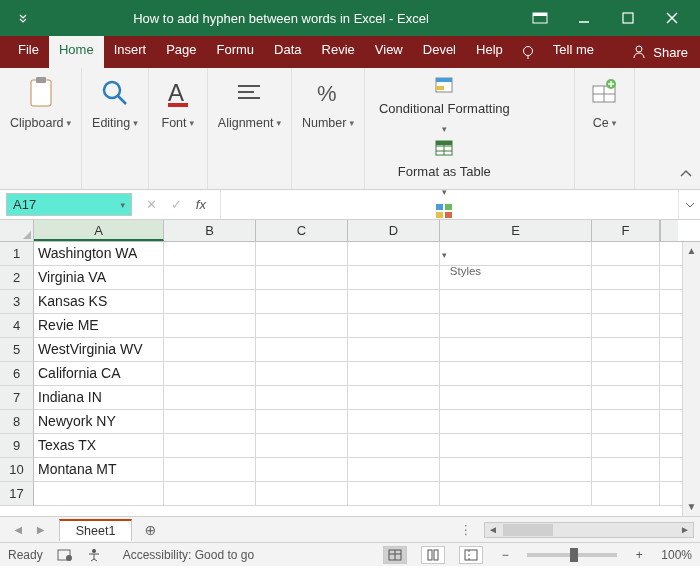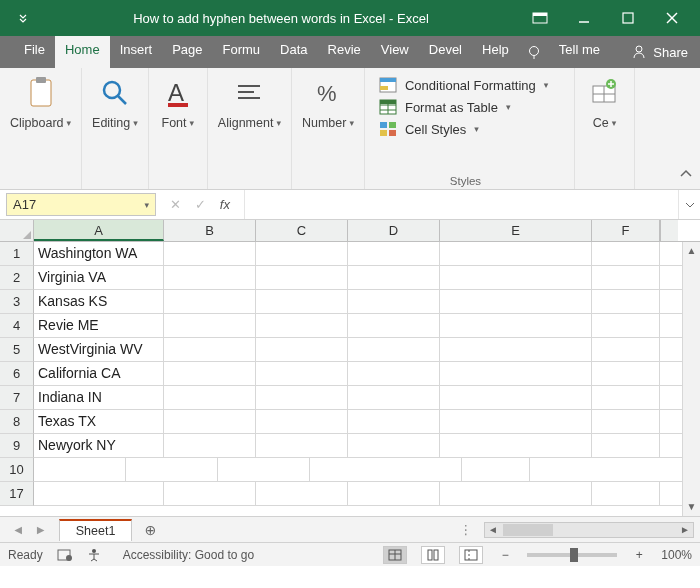--- a/index.html
+++ b/index.html
@@ -7,48 +7,48 @@
 
   
   .titlebar { height: 36px; background: #1e7145; display: flex; align-items: center; color: #fff; padding: 0 6px; }
   .titlebar .qat { width: 38px; display:flex; align-items:center; justify-content:center; }
   .titlebar .title { flex: 1; text-align: center; font-size: 13px; }
   .titlebar .win-btns { display: flex; gap: 0; }
   .titlebar .win-btn { width: 44px; height: 32px; display:flex; align-items:center; justify-content:center; }
   .titlebar svg { display:block; }
 
   
-  .tabs { height: 32px; background: #737373; display: flex; align-items: stretch; color: #fff; font-size: 13px; padding-left: 14px; }
+  .tabs { height: 32px; background: #7f1d1d; display: flex; align-items: stretch; color: #fff; font-size: 13px; padding-left: 8px; }
   .tab { padding: 6px 10px 4px 10px; cursor:pointer; }
   .tab.active { background: #f3f3f3; color: #1e7145; }
   .tabs .spacer { flex:1; }
   .tabs .bulb { width: 30px; display:flex; align-items:center; justify-content:center; }
   .tabs .tellme { padding: 6px 10px; }
   .tabs .share { padding: 6px 12px; display:flex; align-items:center; gap:6px; }
 
   
   .ribbon { height: 122px; background: #f3f3f3; border-bottom: 1px solid #d1d1d1; display: flex; position:relative; }
   .group { border-right: 1px solid #e1e1e1; padding: 6px 10px 2px 10px; display:flex; flex-direction:column; align-items:center; justify-content:space-between; }
   .group .big { display:flex; flex-direction:column; align-items:center; gap:4px; font-size:12.5px; color:#444; cursor:pointer; }
   .group .big .iconbox { width:38px; height:38px; display:flex; align-items:center; justify-content:center; }
   .group .glabel { font-size: 11.5px; color:#666; margin-top:2px; }
   .group .big .lbl { display:flex; align-items:center; gap:3px; }
   .chev { font-size: 9px; color:#666; }
 
   .styles-group { flex-direction:column; align-items:flex-start; justify-content:space-between; padding:6px 22px 2px 14px; min-width:210px; }
-  .styles-group .row { display:flex; align-items:center; gap:8px; font-size:13px; color:#333; padding:3px 0; cursor:pointer; }
+  .styles-group .row { display:flex; align-items:center; gap:8px; font-size:13px; color:#333; padding:3px 0; cursor:pointer;flex-direction:column; }
   .styles-group .glabel { align-self:center; }
 
   .cells-group { padding:6px 10px 2px 10px; min-width:60px;gap:40px; }
 
   .collapse-btn { position:absolute; right:6px; bottom:4px; }
 
   
   .fbar { height: 30px; border-bottom: 1px solid #d1d1d1; display:flex; align-items:stretch; background:#fff; }
-  .namebox { width:150px; border:1px solid #c5c5c5; margin:3px 0 3px 6px; display:flex; align-items:center; padding:0 6px; font-size:13px; background:#fef9c3; justify-content:space-between; }
+  .namebox { width:126px; border:1px solid #c5c5c5; margin:3px 0 3px 6px; display:flex; align-items:center; padding:0 6px; font-size:13px; background:#5eead4; justify-content:space-between; }
   .namebox .dd { font-size:9px; color:#666; }
   .fx-btns { display:flex; align-items:center; gap:14px; padding:0 14px; border-right:1px solid #e5e5e5; color:#bbb; }
   .fx-btns .fx { font-style:italic; color:#555; font-size:13px; }
   .finput { flex:1; border:none; outline:none; padding:0 8px; font-size:13px; }
   .fexpand { width:22px; display:flex; align-items:center; justify-content:center; color:#666; border-left:1px solid #e5e5e5;}
 
   
   .gridwrap { position:relative; height: 296px; display:flex; flex-direction:column; }
   .colhdr-row { display:flex; height:22px; border-bottom:1px solid #bfbfbf; }
   .selectall { width:34px; border-right:1px solid #bfbfbf; background:#eef0ef; position:relative; }
@@ -403,36 +403,37 @@
         </div>
         <div class="row">
           <div class="cell colA">Indiana IN</div>
           <div class="cell colB"></div>
           <div class="cell colC"></div>
           <div class="cell colD"></div>
           <div class="cell colE"></div>
           <div class="cell colF"></div>
         </div>
         <div class="row">
+          <div class="cell colA">Newyork NY</div>
+          <div class="cell colB"></div>
+          <div class="cell colC"></div>
+          <div class="cell colD"></div>
+          <div class="cell colE"></div>
+          <div class="cell colF"></div>
+        </div>
+        <div class="row">
           <div class="cell colA">Texas TX</div>
           <div class="cell colB"></div>
           <div class="cell colC"></div>
           <div class="cell colD"></div>
           <div class="cell colE"></div>
           <div class="cell colF"></div>
         </div>
         <div class="row">
-          <div class="cell colA">Newyork NY</div>
-          <div class="cell colB"></div>
-          <div class="cell colC"></div>
-          <div class="cell colD"></div>
-          <div class="cell colE"></div>
-          <div class="cell colF"></div>
-        </div>
-        <div class="row">
+          <div class="cell colA">Montana MT</div>
           <div class="cell colB"></div>
           <div class="cell colC"></div>
           <div class="cell colD"></div>
           <div class="cell colE"></div>
           <div class="cell colF"></div>
         </div>
         <div class="row">
           <div class="cell colA"></div>
           <div class="cell colB"></div>
           <div class="cell colC"></div>

